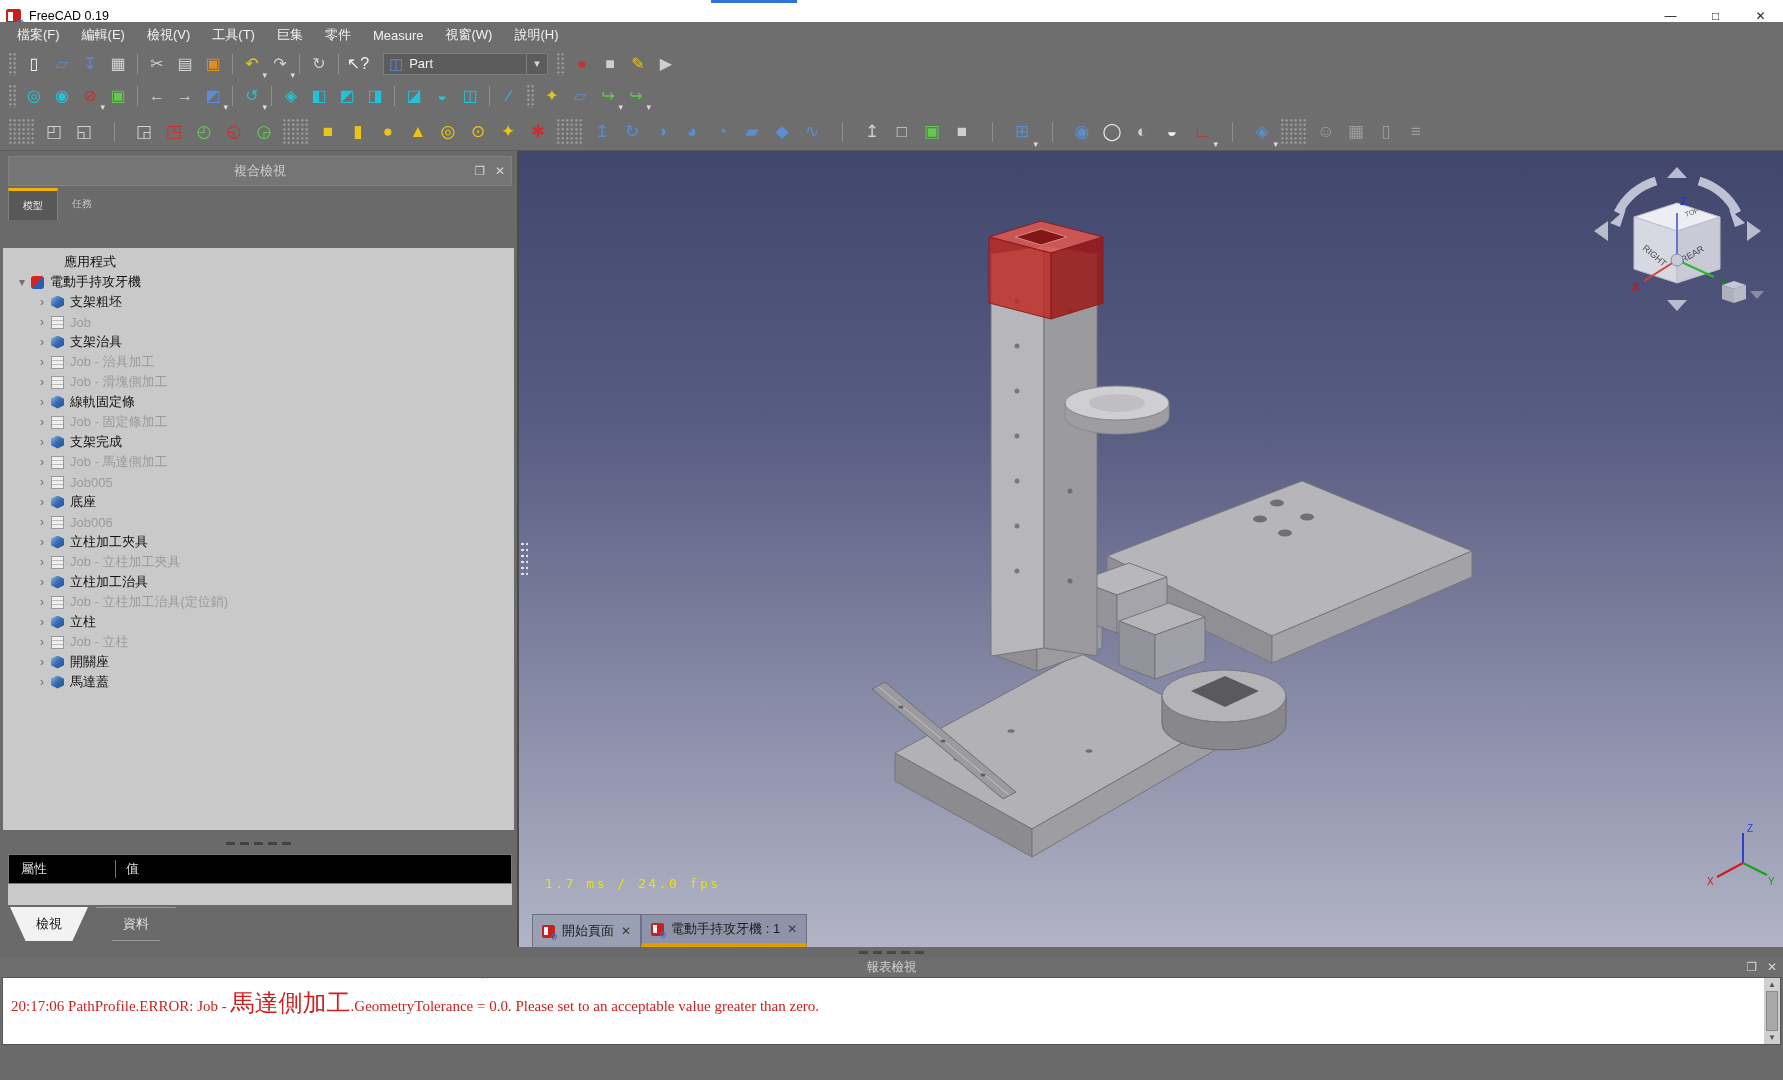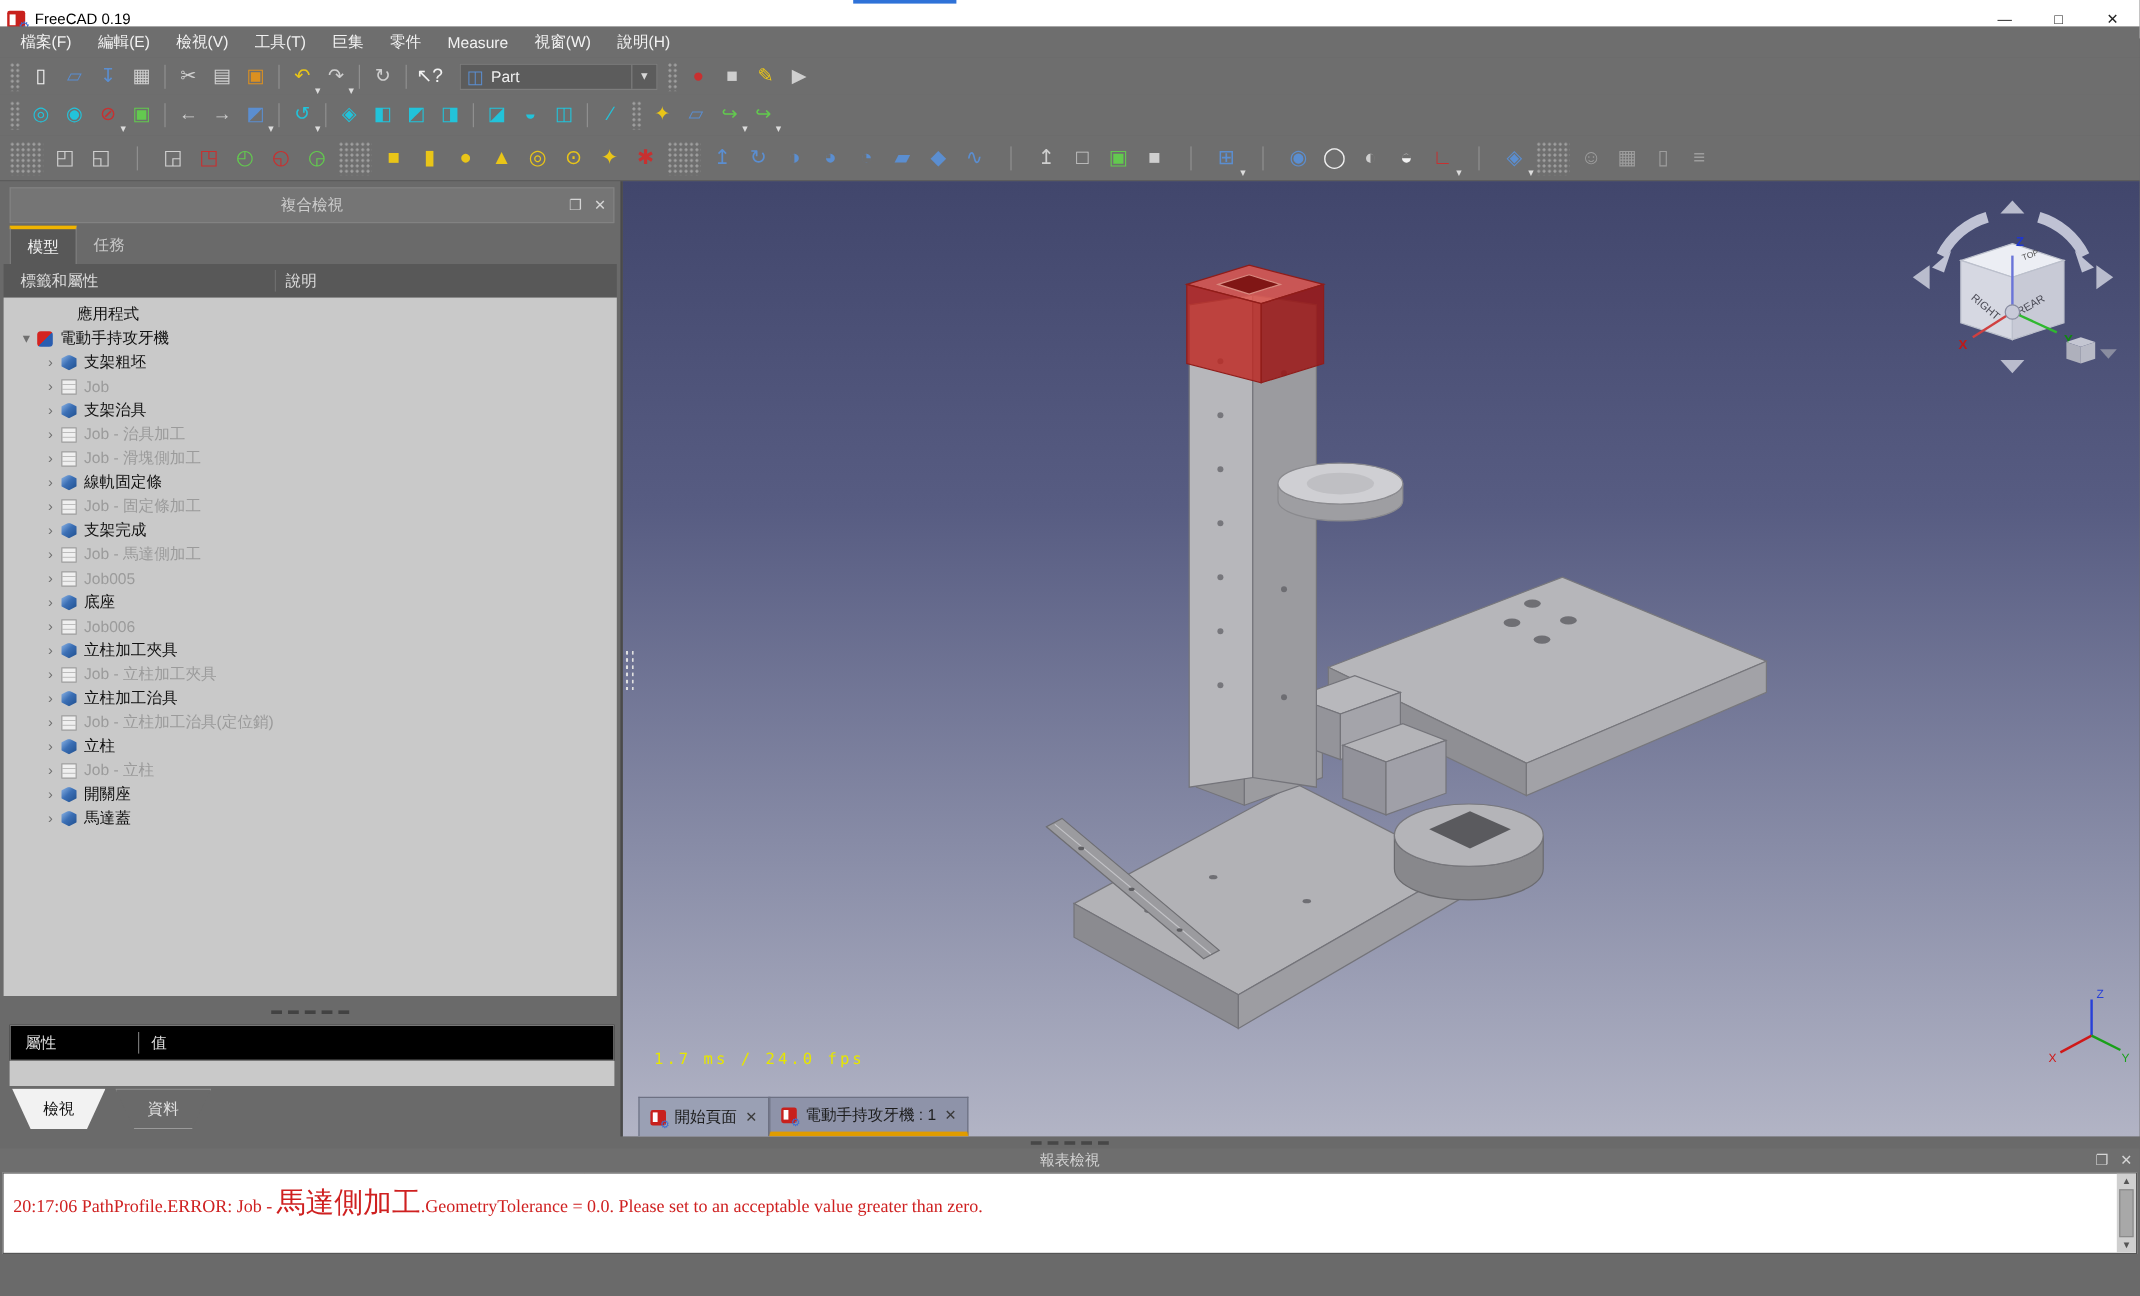--- a/index.html
+++ b/index.html
@@ -46,21 +46,21 @@
   .wb-chev{margin-left:auto;width:20px;text-align:center;color:#d8d8d8;font-size:11px;
     border-left:1px solid #7d7d7d;align-self:stretch;display:flex;align-items:center;justify-content:center;}
 
   
   .panel-title{position:absolute;left:8px;top:156px;width:504px;height:30px;background:#757575;
     border:1px solid #828282;box-sizing:border-box;display:flex;align-items:center;justify-content:center;
     color:#cccccc;font-size:13px;}
   .pt-btns{position:absolute;right:6px;top:0;height:100%;display:flex;align-items:center;gap:10px;
     color:#d5d5d5;font-size:12px;}
   .panel-tabs{position:absolute;left:8px;top:188px;height:32px;display:flex;}
-  .ptab{padding:0 14px;display:flex;align-items:center;font-size:13px;color:#c6c6c6;}
+  .ptab{padding:0 14px;display:flex;align-items:center;font-size:10px;color:#c6c6c6;}
   .ptab.active{background:#585858;border-top:3px solid #f0b400;color:#f0f0f0;
     border-left:1px solid #828282;border-right:1px solid #828282;}
   .tree-header{position:absolute;left:3px;top:220px;width:511px;height:28px;background:#585858;
     display:flex;align-items:center;color:#dddddd;font-size:13px;}
   .th-col1{width:227px;padding-left:14px;border-right:1px solid #6d6d6d;box-sizing:border-box;}
   .th-col2{padding-left:8px;}
   .tree{position:absolute;left:3px;top:248px;width:511px;height:582px;background:#c9c9c9;
     padding-top:4px;box-sizing:border-box;overflow:hidden;}
   .trow{height:20px;display:flex;align-items:center;font-size:13px;color:#111;}
   .trow.app{padding-left:26px;}
@@ -480,24 +480,20 @@
     <span class="pt-btns">
       <span>❐</span>
       <span>✕</span>
     </span>
   </div>
   <div class="panel-tabs">
 
   <div class="ptab active">模型</div>
       <div class="ptab">任務</div>
     </div>
-  <div class="tree-header">
-    <div class="th-col1">標籤和屬性</div>
-    <div class="th-col2">說明</div>
-  </div>
   <div class="tree">
 
   <div class="trow app">
         <span class="caret"></span>
         <span class="ticon"></span>
         <span class="tlabel">應用程式</span>
       </div>
       <div class="trow doc">
         <span class="caret">▾</span>
         <span class="ticon document-icon"></span>

